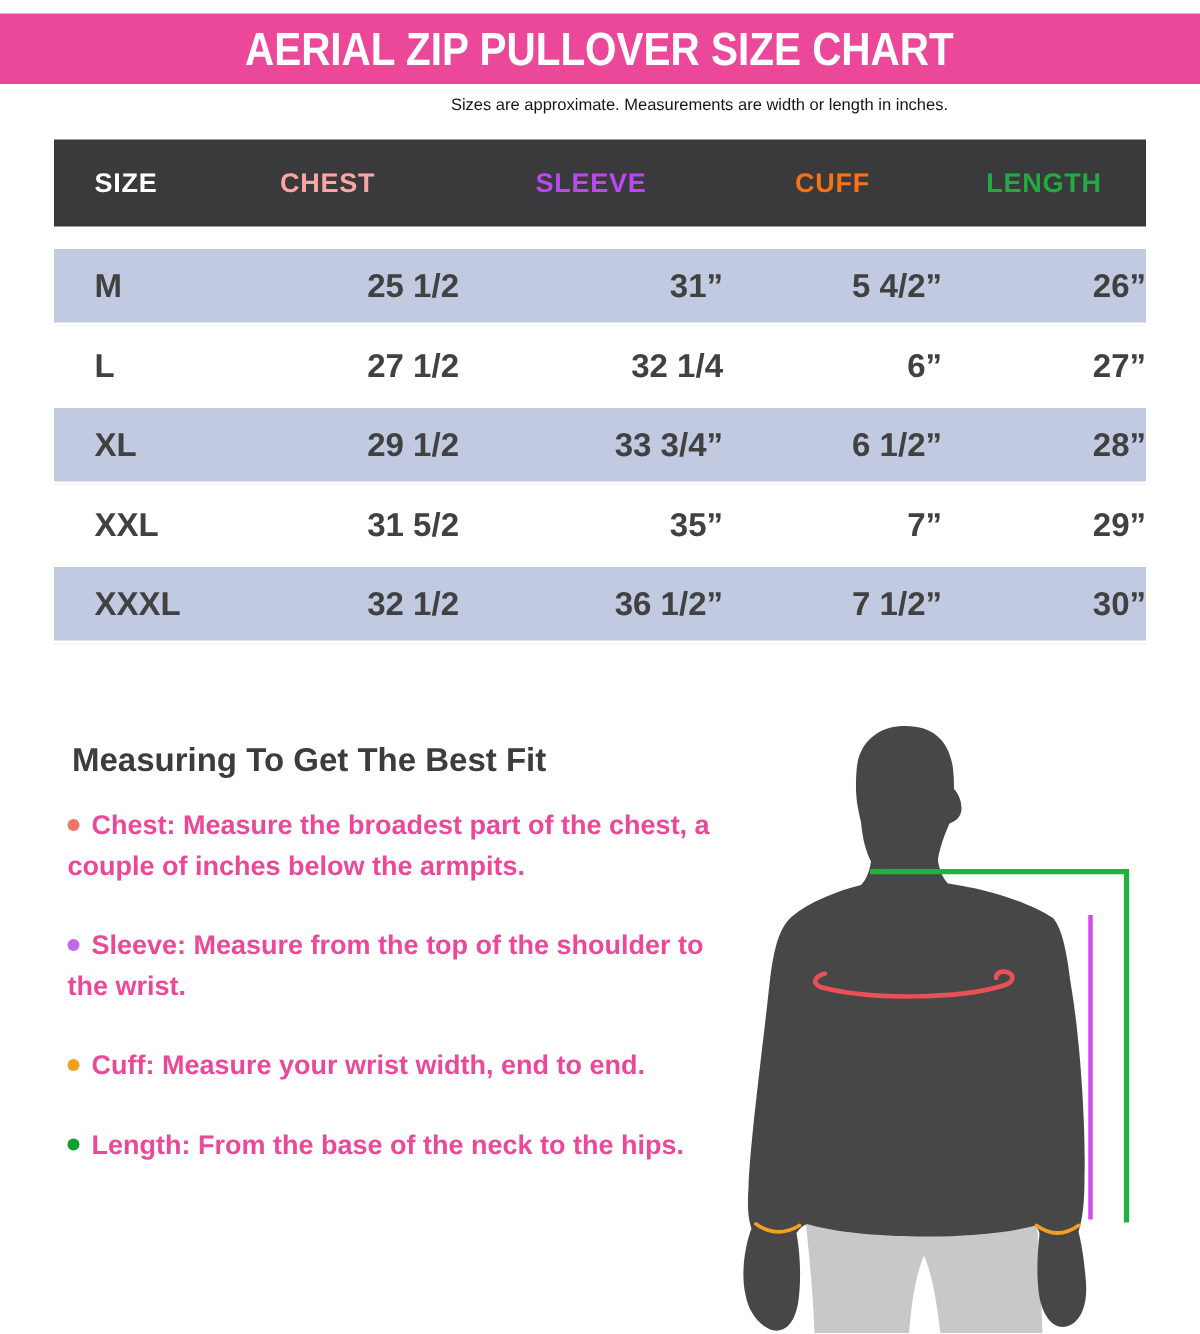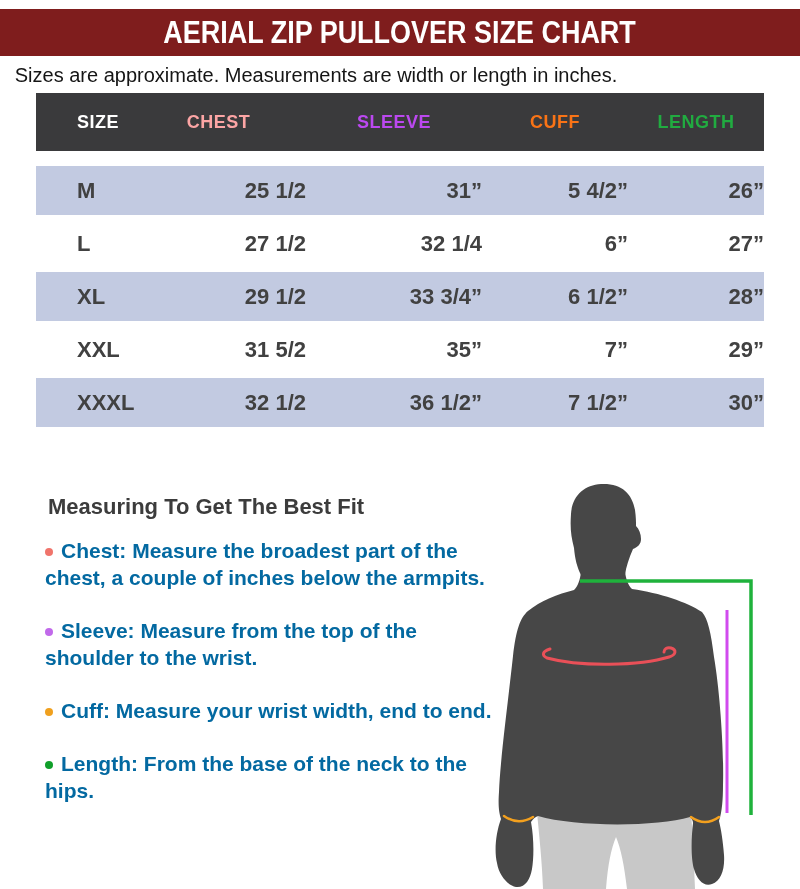--- a/index.html
+++ b/index.html
@@ -4,52 +4,52 @@
 <style>
   * { margin:0; padding:0; box-sizing:border-box; }
   html,body { background:#ffffff; }
   .page {
     position:relative; width:800px; height:889px; background:#ffffff;
     font-family:"Liberation Sans", sans-serif; overflow:hidden; margin:0 auto;
   }
   
   .title-bar {
     position:absolute; top:9px; left:0; width:800px; height:47px;
-    background:#7f1d1d; display:flex; align-items:center; justify-content:center;
+    background:#ec4899; display:flex; align-items:center; justify-content:center;
   }
   .title-bar .title-text {
     color:#ffffff; font-weight:bold; font-size:31px; white-space:nowrap;
     transform:scaleX(.87); letter-spacing:0;
   }
   .subtitle {
-    position:absolute; top:64px; left:0; width:632px; text-align:center;
-    font-size:20px; color:#151515;
+    position:absolute; top:64px; left:0; width:632px; text-align:right;
+    font-size:11px; color:#151515;
   }
   
   .size-table { position:absolute; top:93px; left:36px; width:728px; }
   .t-head {
     height:58px; background:#3a3a3c; display:grid;
     grid-template-columns:95px 175px 176px 146px 136px; align-items:center;
   }
   .t-head .cell { text-align:center; font-weight:bold; font-size:18px; letter-spacing:.5px; }
   .t-body { margin-top:13px; }
   .row {
     height:53px; display:grid; grid-template-columns:95px 175px 176px 146px 136px;
     align-items:center; font-weight:bold; font-size:22px; color:#414141;
   }
   .row.alt { background:#c2cae1; border-top:2px solid #ffffff; border-bottom:2px solid #ffffff; }
   .row .cell { text-align:right; }
-  .cell.size { text-align:left; padding-left:41px; }
+  .cell.size { text-align:left; padding-left:27px; }
   
   .measuring-heading {
     position:absolute; top:494px; left:48px; font-size:22px; font-weight:bold; color:#3c3c3c;
   }
   .bullet-list { position:absolute; top:537px; left:45px; width:448px; }
   .bullet {
-    font-size:21px; font-weight:bold; color:#0369a1; line-height:27px; margin-bottom:26px;
+    font-size:18px; font-weight:bold; color:#ec4899; line-height:27px; margin-bottom:26px;
   }
   .dot {
     display:inline-block; width:8px; height:8px; border-radius:50%;
     margin-right:8px; vertical-align:2px;
   }
   
   .figure-svg { position:absolute; left:480px; top:460px; width:320px; height:429px; }
 </style>
 </head>
 <body>

